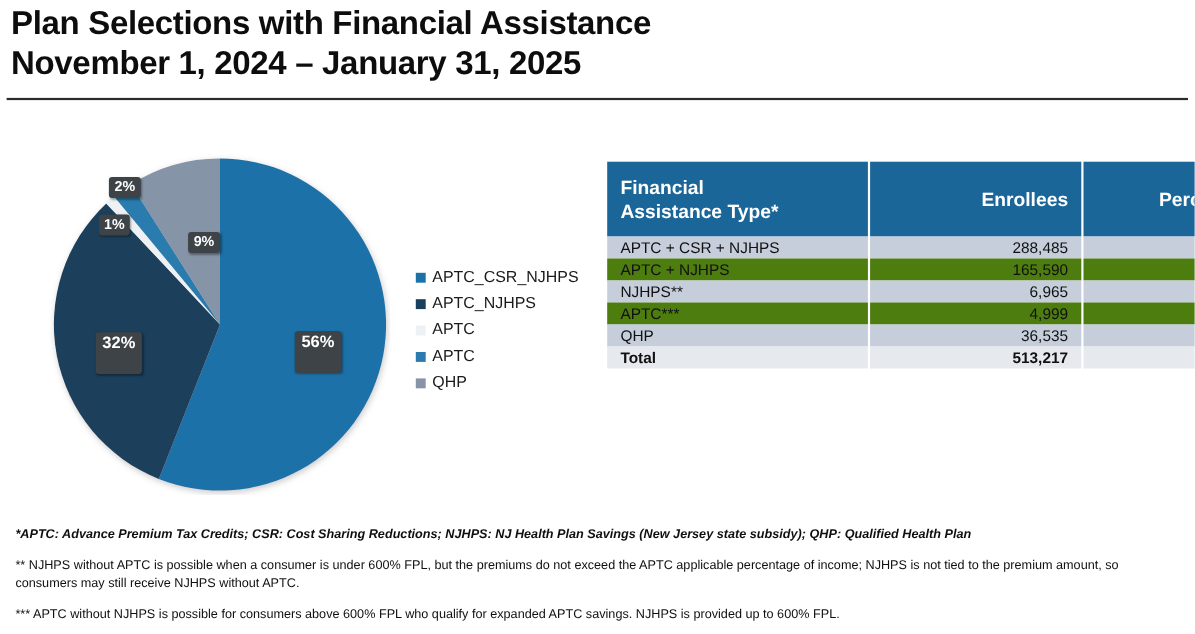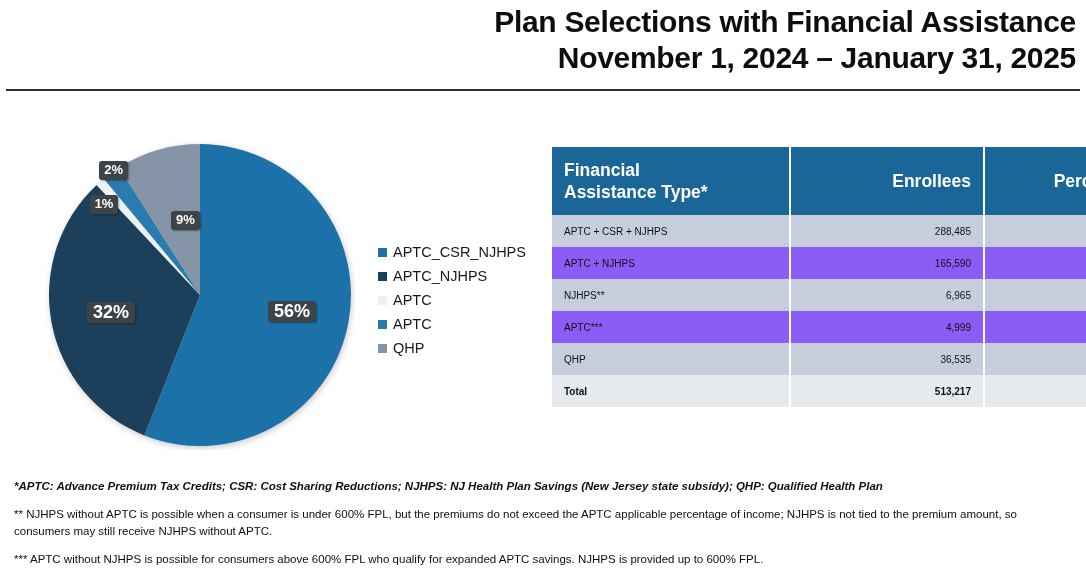--- a/index.html
+++ b/index.html
@@ -14,21 +14,20 @@
     overflow: hidden;
     position: relative;
   }
 
   
   #title-block {
     position: absolute;
     left: 10px;
     top: 4px;
     width: 1066px;
-    text-align: right;
   }
   .title-line {
     font-size: 30px;
     font-weight: bold;
     color: #0d0d0d;
     letter-spacing: -0.3px;
     line-height: 36px;
     white-space: nowrap;
   }
   #title-rule {
@@ -54,23 +53,23 @@
     top: 10px;
     width: 310px;
     height: 310px;
   }
   #pie-svg { display: block; }
 
   .pie-label {
     position: absolute;
     background: #3e4348;
     color: #ffffff;
-    font-size: 18px;
-    font-weight: bold;
-    padding: 2px 6px 3px 6px;
+    font-size: 15px;
+    font-weight: bold;
+    padding: 2px 6px 20px 6px;
     border-radius: 3px;
     line-height: 16px;
     white-space: nowrap;
     box-shadow: 1px 1px 2px rgba(0,0,0,0.35);
   }
   .pie-label.small { font-size: 13px; padding: 1px 5px 2px 5px; }
 
   #legend {
     position: absolute;
     left: 348px;
@@ -122,28 +121,28 @@
   }
   th.col-enroll {
     text-align: right;
     width: 168px;
   }
   th.col-pct {
     text-align: right;
     width: 151px;
   }
   #data-table tbody td {
-    height: 32px;
-    font-size: 10px;
+    height: 20px;
+    font-size: 14px;
     color: #111111;
   }
   td.cell-type { text-align: left; }
   td.cell-num  { text-align: right; }
   tr.row-odd  td { background: #c6cedb; }
-  tr.row-even td { background: #8b5cf6; }
+  tr.row-even td { background: #4d7c0f; }
   tr.row-total td {
     background: #e6e9ee;
     font-weight: bold;
     height: 38px;
   }
   tr.row-total td.cell-type { }
 
   
   #footnotes {
     position: absolute;

